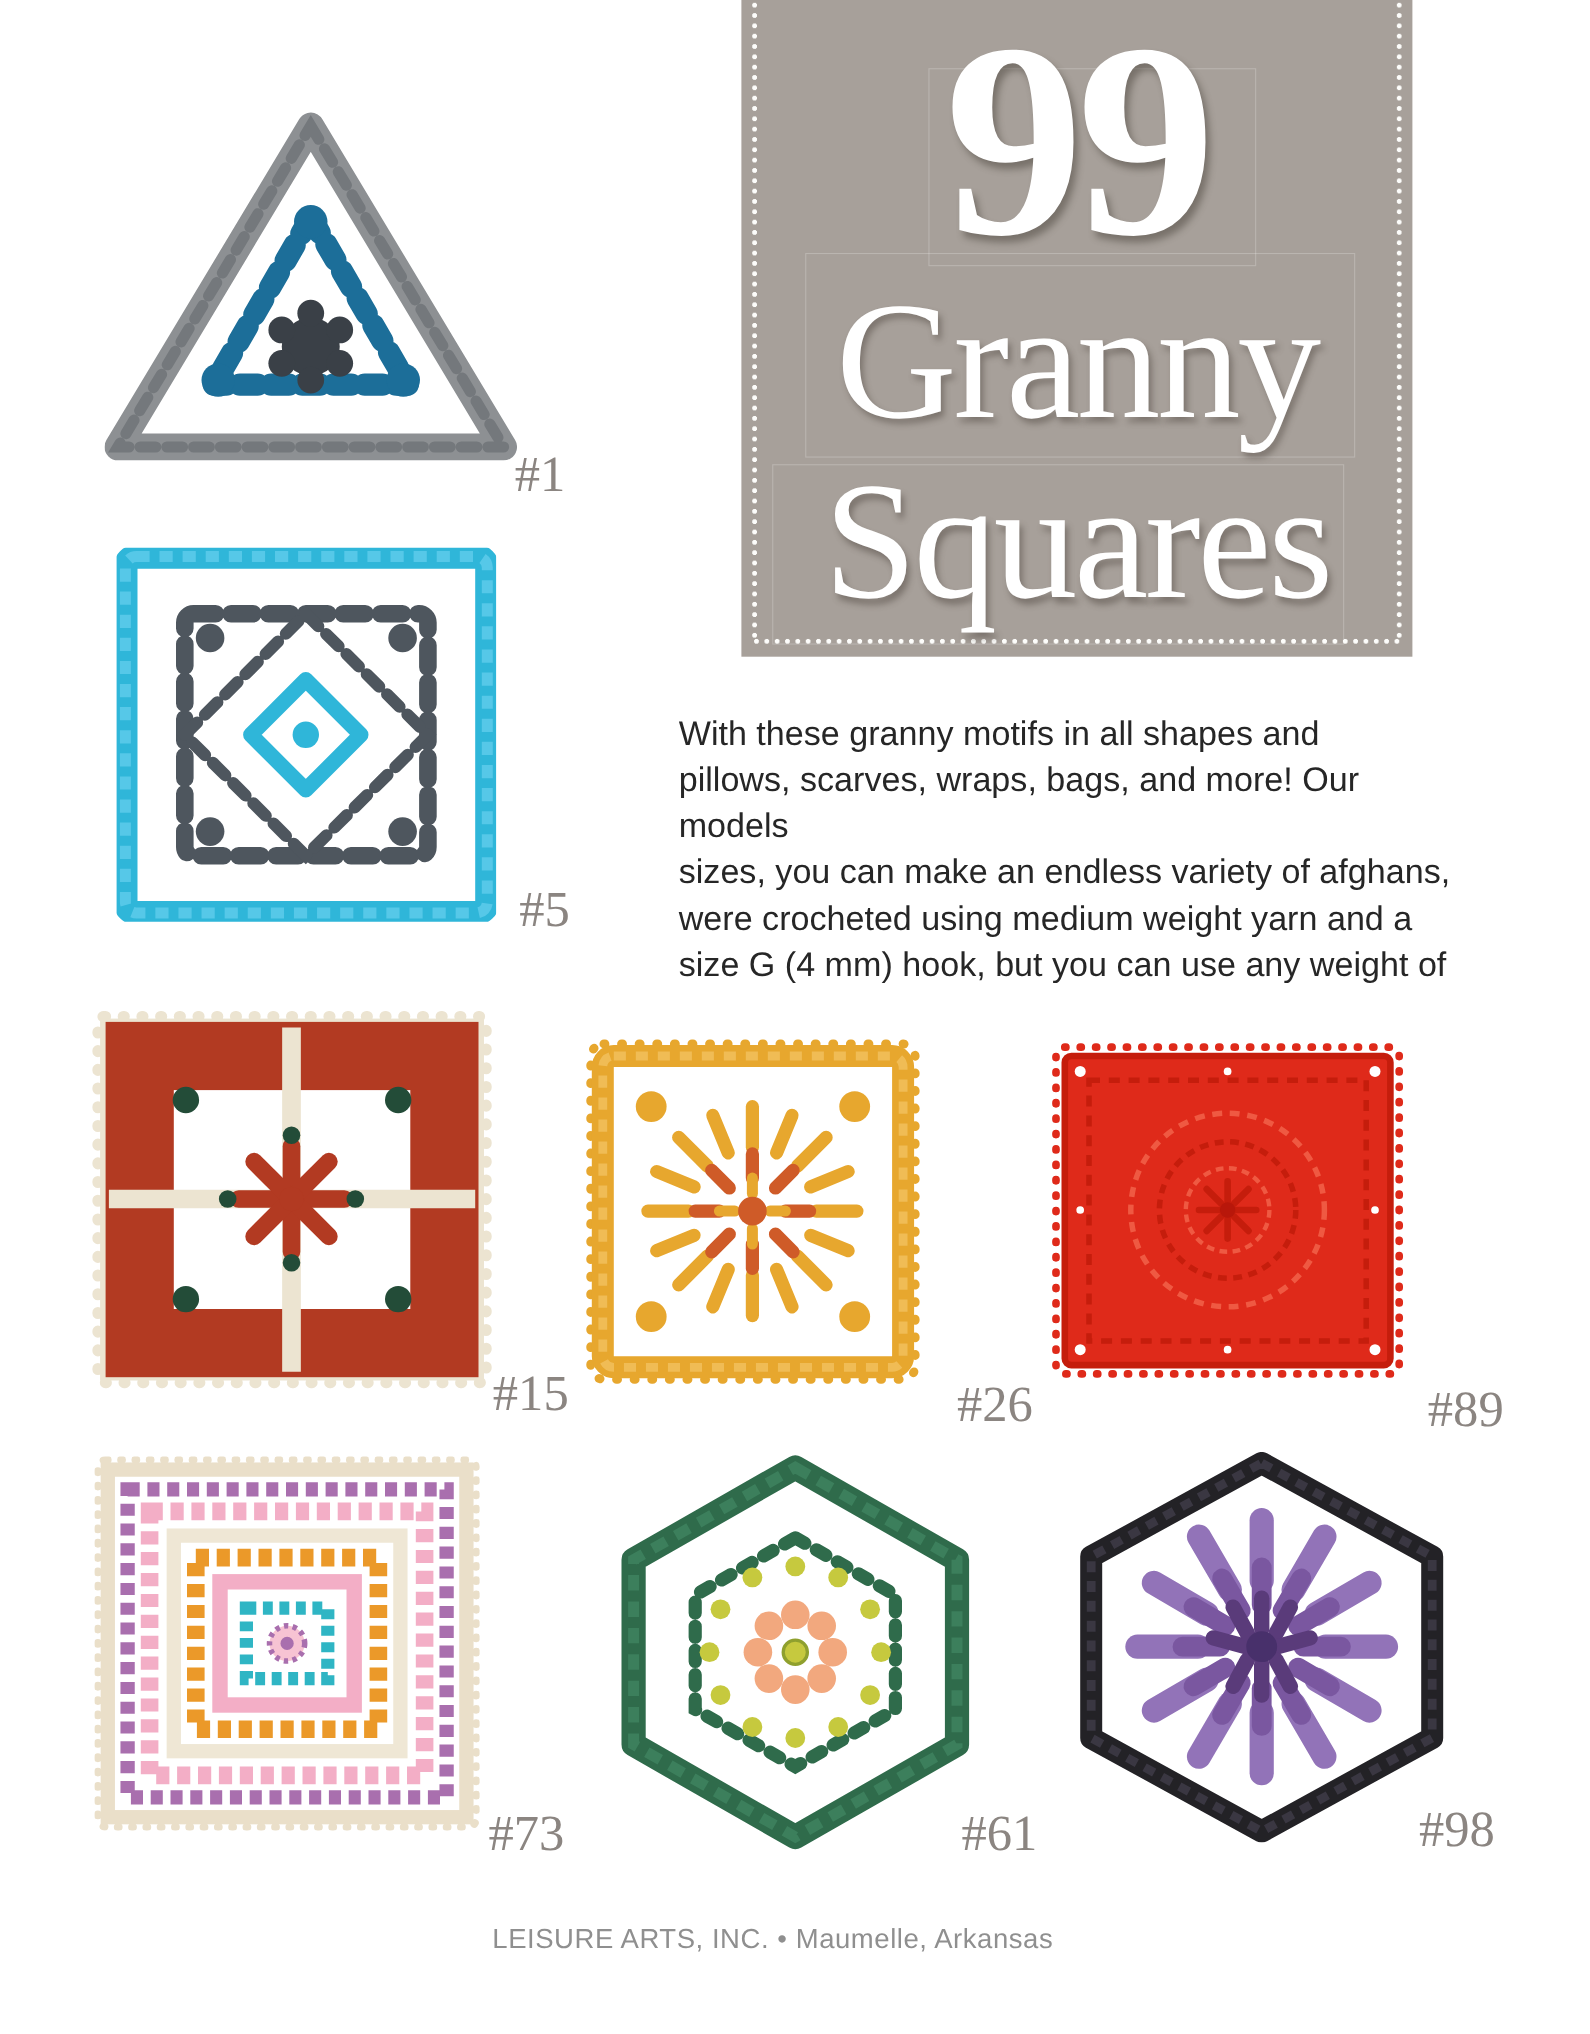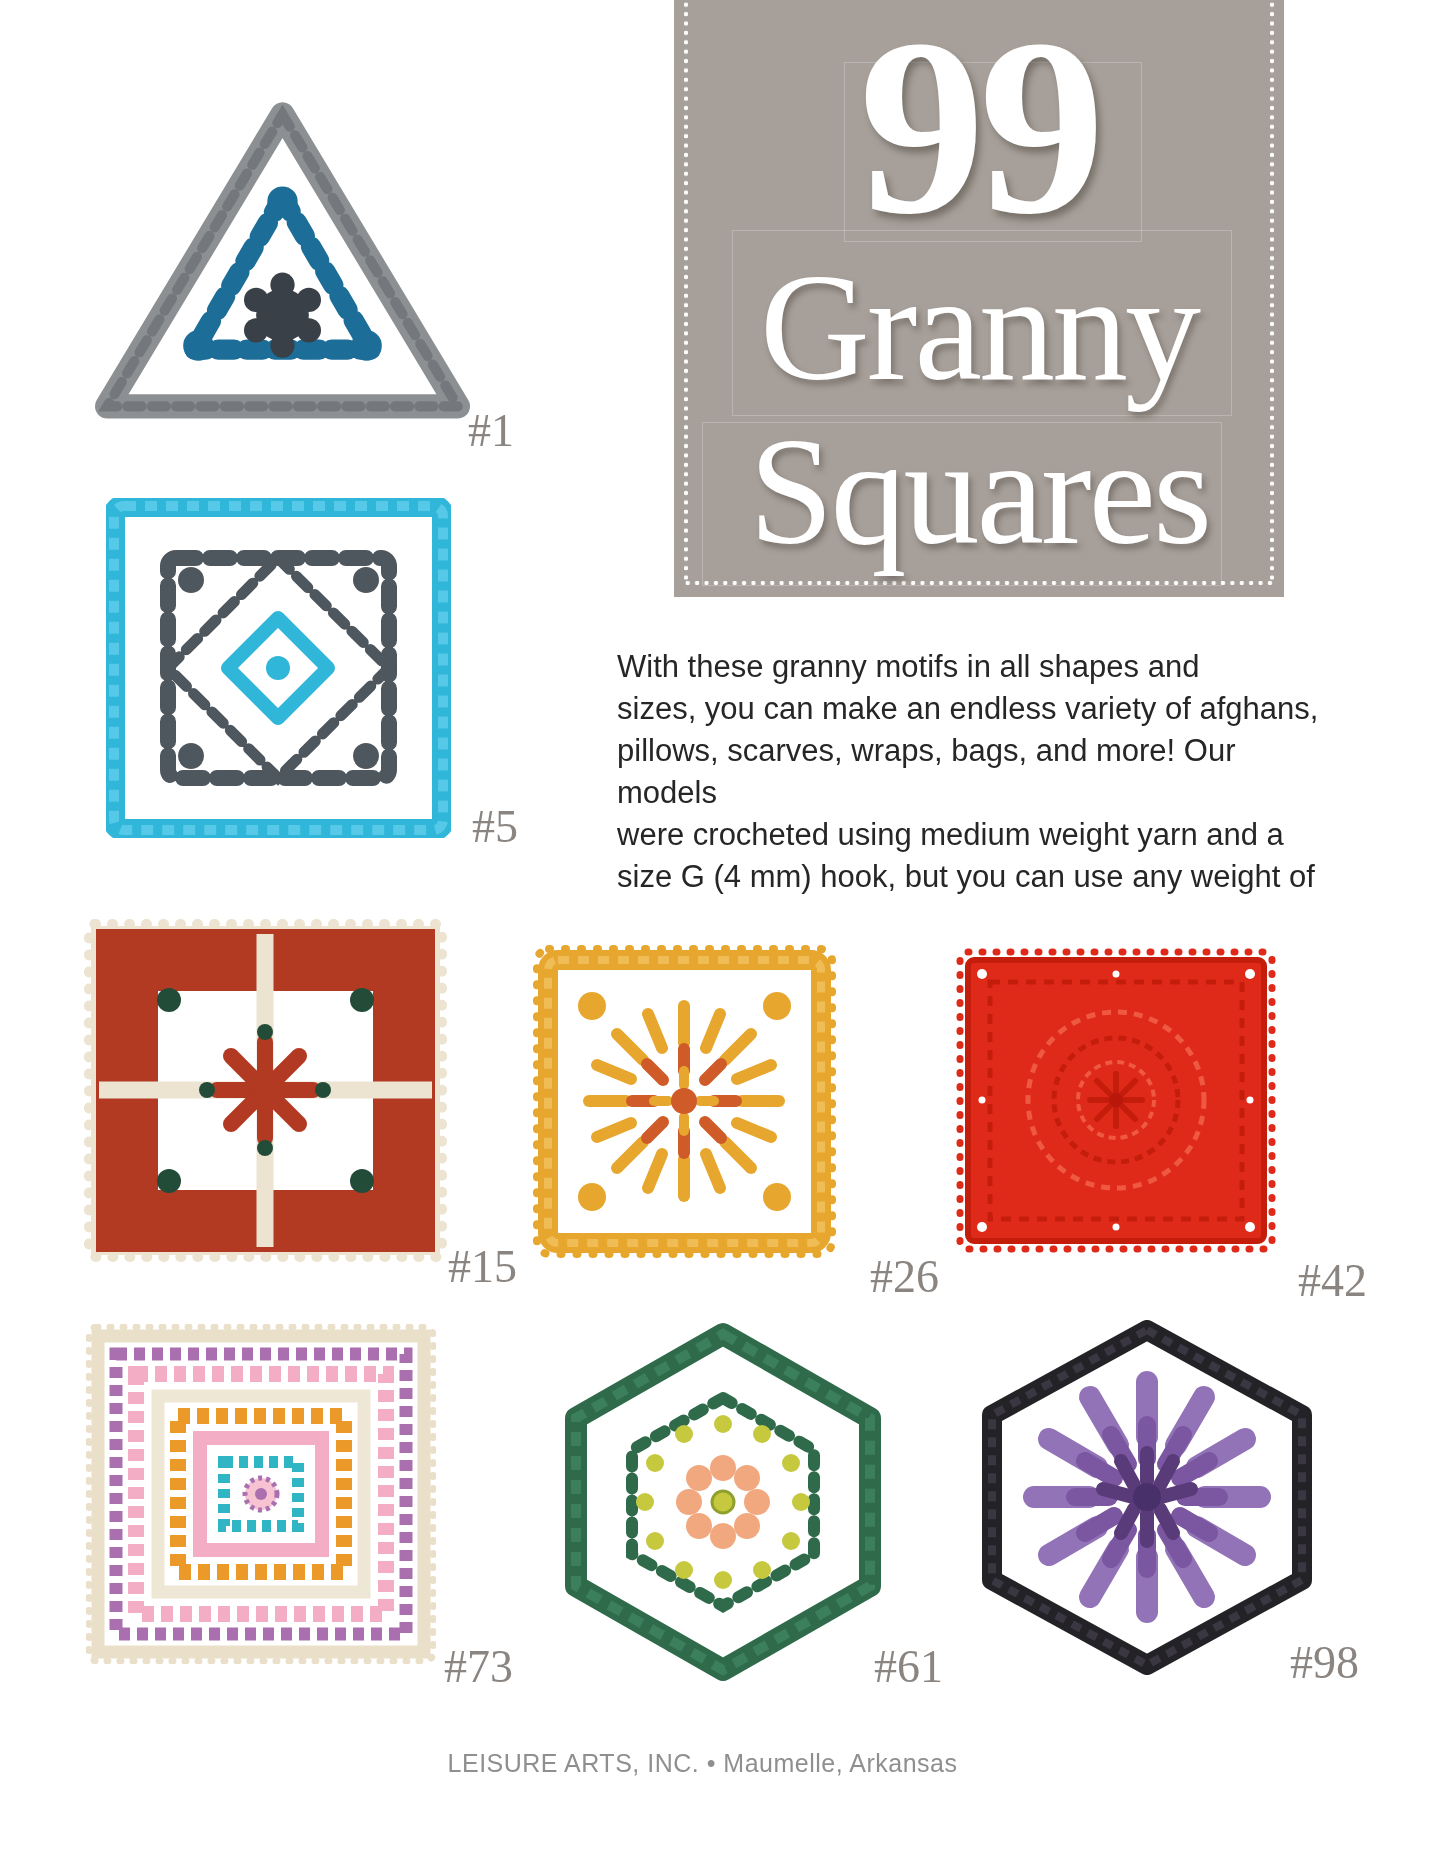--- a/index.html
+++ b/index.html
@@ -104,22 +104,22 @@
     <div class="dots-v dots-left"></div>
     <div class="dots-v dots-right"></div>
     <div class="dots-h"></div>
     <div class="title-num">99</div>
     <div class="title-line title-granny">Granny</div>
     <div class="title-line title-squares">Squares</div>
   </div>
 
   <div class="intro">
     <div>With these granny motifs in all shapes and</div>
+    <div>pillows, scarves, wraps, bags, and more! Our models</div>
     <div>sizes, you can make an endless variety of afghans,</div>
-    <div>pillows, scarves, wraps, bags, and more! Our models</div>
     <div>were crocheted using medium weight yarn and a</div>
     <div>size G (4 mm) hook, but you can use any weight of</div>
   </div>
 
   <div class="motif m1">
     <svg viewBox="0 0 370 330">
       <path d="M185 14 L358 302 L12 302 Z" fill="#ffffff" stroke="#8d9093" stroke-width="24" stroke-linejoin="round"></path>
       <path d="M185 14 L358 302 L12 302 Z" fill="none" stroke="#74787c" stroke-width="10" stroke-dasharray="14 10" stroke-linecap="round"></path>
       <path d="M185 96 L272 246 L98 246 Z" fill="none" stroke="#1c6e99" stroke-width="20" stroke-dasharray="16 12" stroke-linecap="round" stroke-linejoin="round"></path>
       <circle cx="185" cy="100" r="15" fill="#1c6e99"></circle>
@@ -359,20 +359,20 @@
         <line x1="162" y1="165" x2="149" y2="141"></line>
       </g>
       <circle cx="175" cy="177" r="14" fill="#48306b"></circle>
     </svg>
   </div>
 
   <div class="motif-label lbl-1">#1</div>
   <div class="motif-label lbl-5">#5</div>
   <div class="motif-label lbl-15">#15</div>
   <div class="motif-label lbl-57">#26</div>
-  <div class="motif-label lbl-89">#42</div>
+  <div class="motif-label lbl-89">#89</div>
   <div class="motif-label lbl-46">#73</div>
   <div class="motif-label lbl-61">#61</div>
   <div class="motif-label lbl-98">#98</div>
 
   <div class="footer">LEISURE ARTS, INC. • Maumelle, Arkansas</div>
 
 </div>
 
 </body></html>

